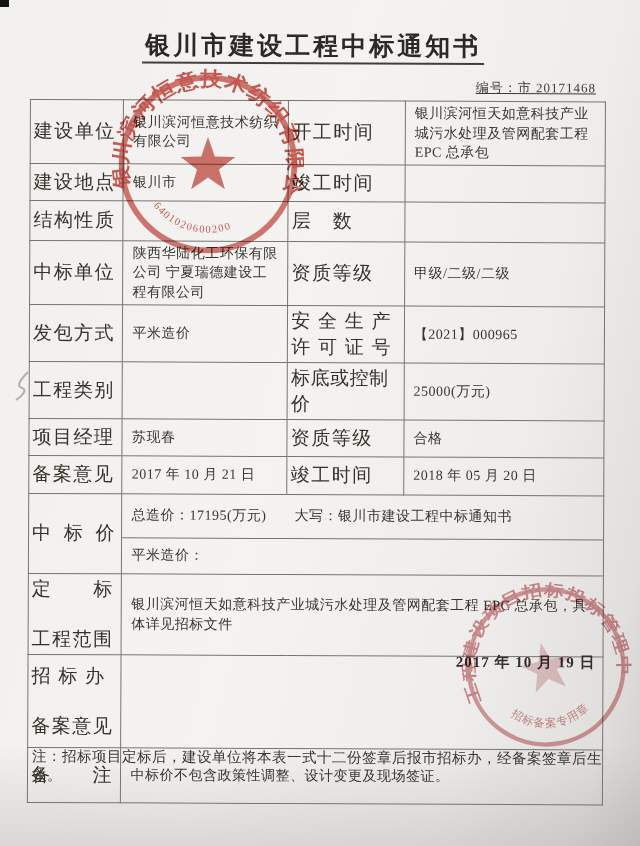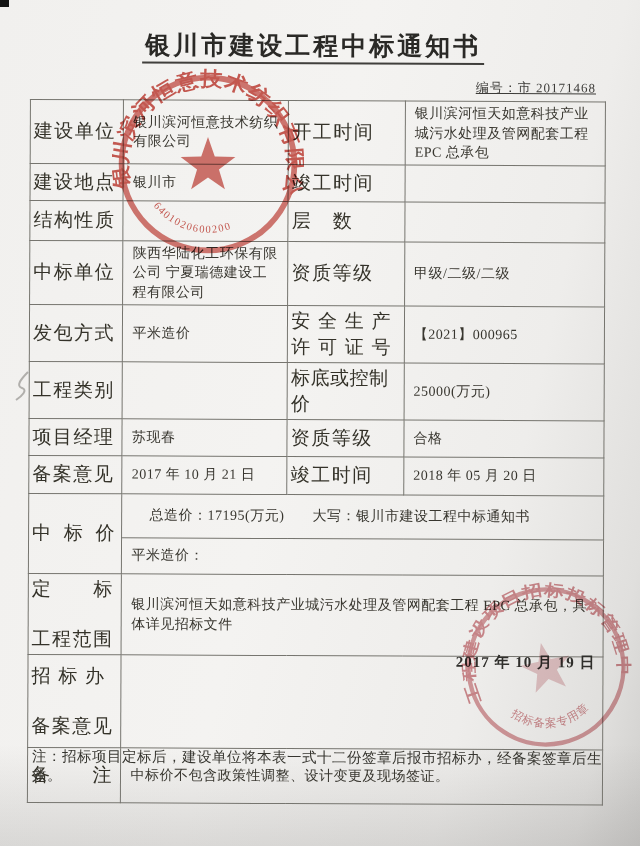--- a/index.html
+++ b/index.html
@@ -37,21 +37,21 @@
   td.lab{
     text-align:left;font-size:19px;letter-spacing:1.5px;
     padding:2px 3px;color:#343229;
   }
   td.val{
     text-align:left;font-size:14px;line-height:1.4;padding-left:9px;
     letter-spacing:0.5px;
   }
   .lab-line{letter-spacing:1.5px;}
   .lab-gap{margin-top:24px;}
-  .seg-gap{margin-right:28px;margin-left:18px;}
+  .seg-gap{margin-right:28px;}
   .footer-note{
     position:absolute;left:35px;top:747px;width:586px;
     font-size:14.5px;color:#36352f;letter-spacing:0.5px;
   }
   .stamp{position:absolute;mix-blend-mode:multiply;pointer-events:none;}
   .stamp1{left:112px;top:66px;width:192px;height:196px;opacity:0.88;}
   .stamp2{left:458px;top:578px;width:176px;height:178px;opacity:0.9;transform:rotate(-12deg);}
   .record-date{
     position:absolute;left:0;right:0;top:651px;text-align:right;
     padding-right:42px;font-size:15px;font-weight:bold;color:#2f2e2b;

